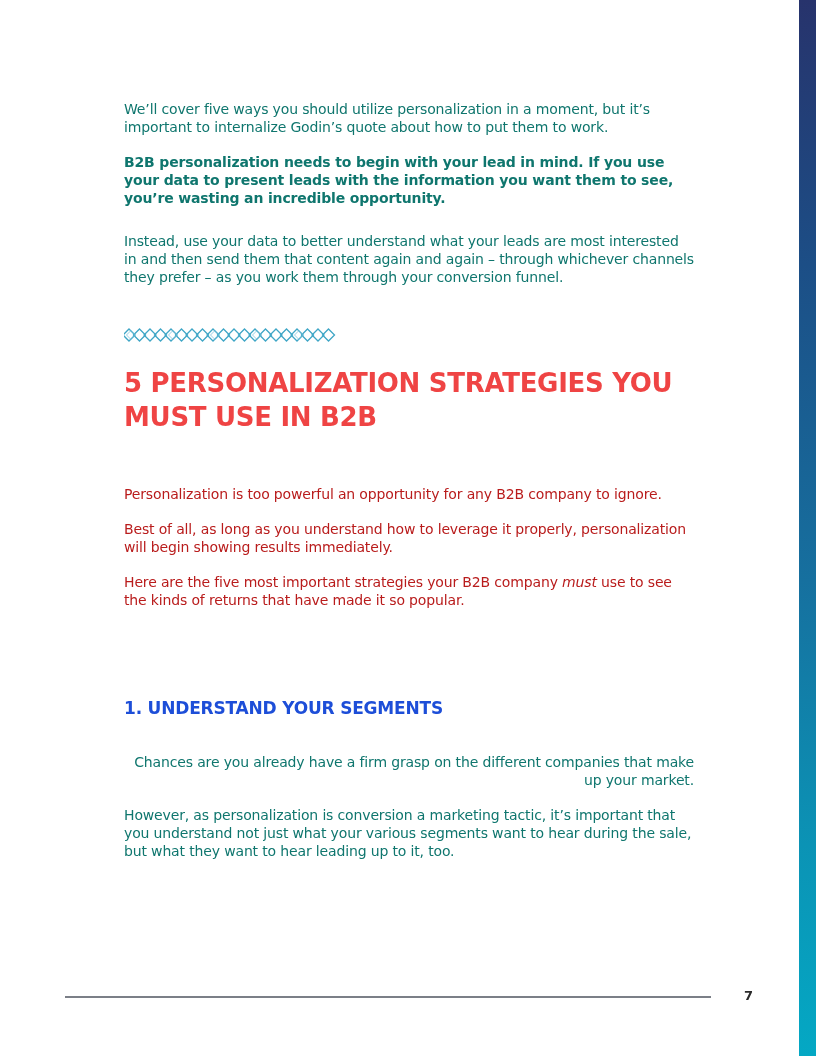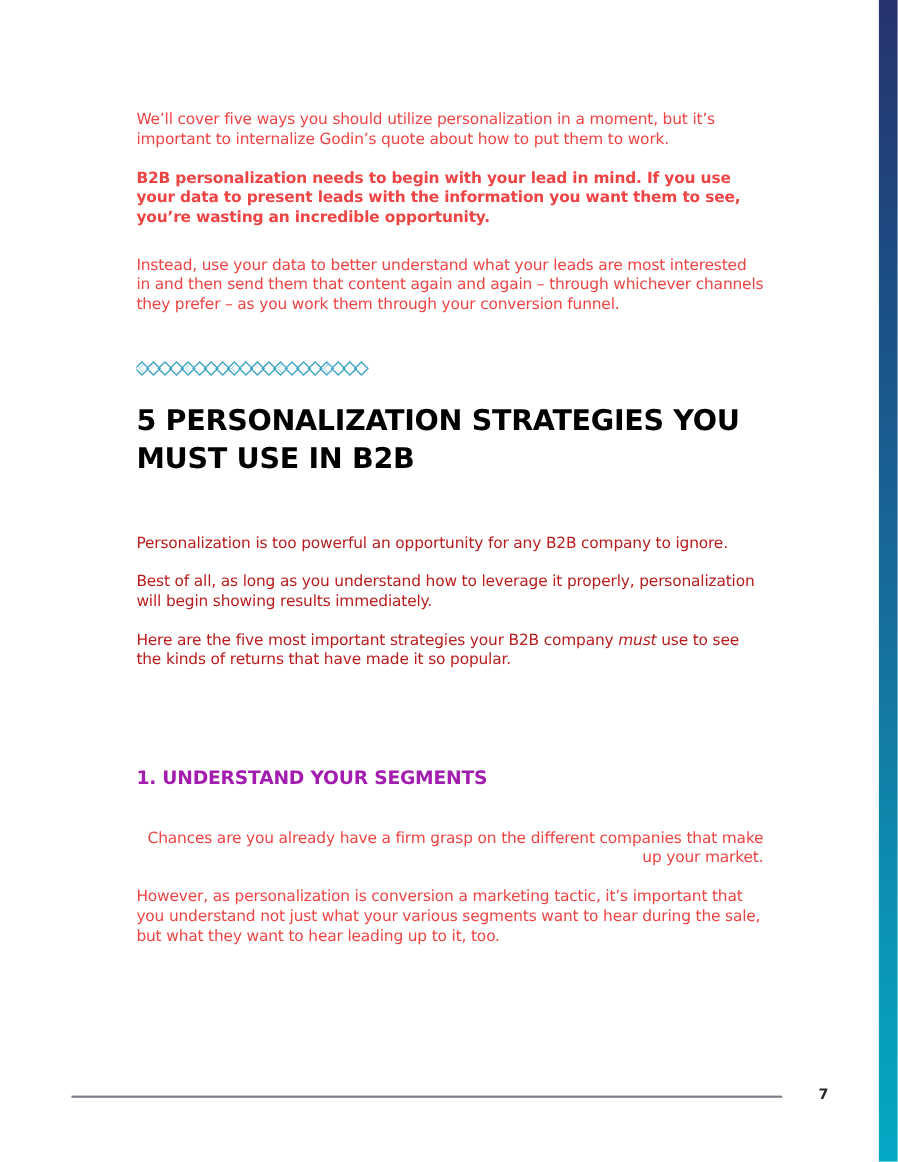--- a/index.html
+++ b/index.html
@@ -28,21 +28,21 @@
       top: 0;
       width: 570px;
     }
     .para {
       position: absolute;
       left: 0;
       width: 570px;
       margin: 0;
       font-size: 14px;
       line-height: 18px;
-      color: #ef4444;
+      color: #0f766e;
       letter-spacing: -0.15px;
     }
     .para.teal {
       color: #b91c1c;
     }
     .divider {
       position: absolute;
       left: 0;
       top: 327px;
       width: 215px;
@@ -51,32 +51,32 @@
     .main-heading {
       position: absolute;
       left: 0;
       top: 366px;
       width: 600px;
       margin: 0;
       font-family: "DejaVu Sans", "Liberation Sans", sans-serif;
       font-weight: bold;
       font-size: 26px;
       line-height: 34px;
-      color: #000000;
+      color: #ef4444;
       letter-spacing: -0.3px;
     }
     .sub-heading {
       position: absolute;
       left: 0;
       top: 697px;
       margin: 0;
       font-weight: bold;
       font-size: 17px;
       line-height: 22px;
-      color: #a21caf;
+      color: #1d4ed8;
       letter-spacing: -0.2px;
     }
     .footer-rule {
       position: absolute;
       left: 65px;
       top: 996px;
       width: 646px;
       height: 2px;
       background: #7b7f87;
     }

